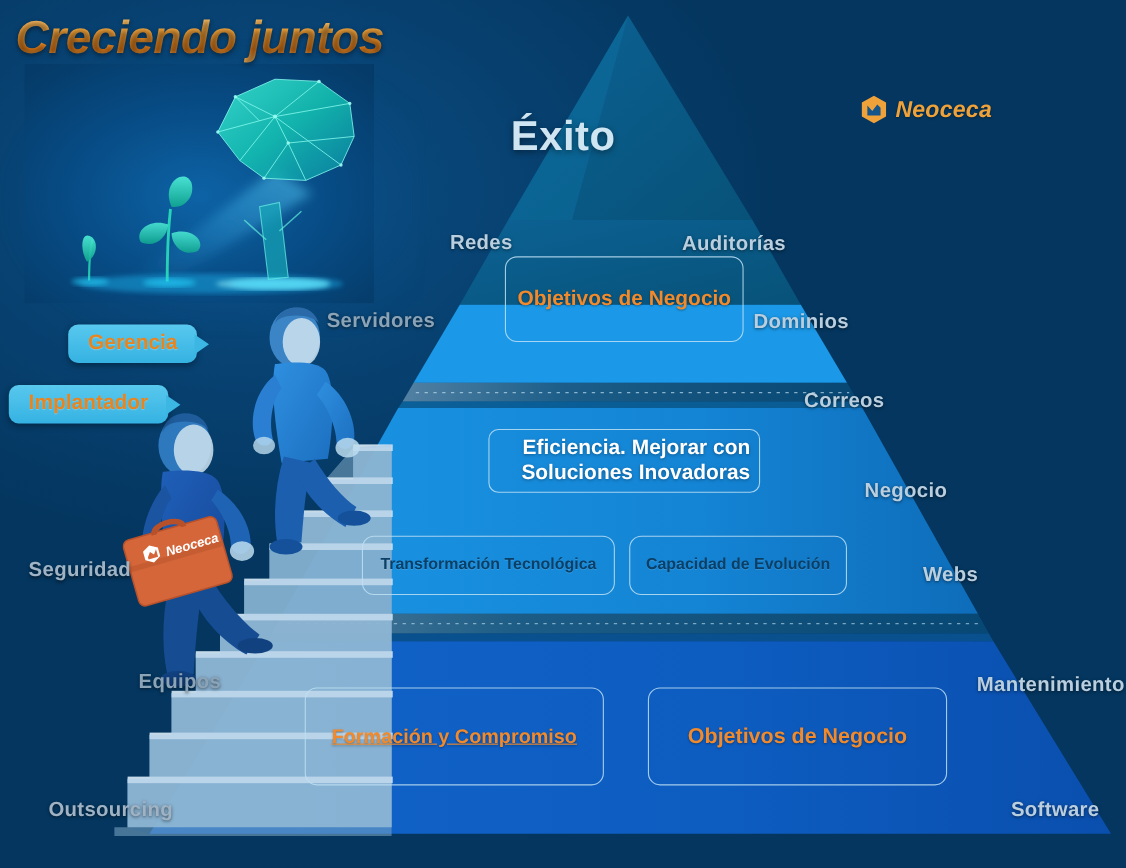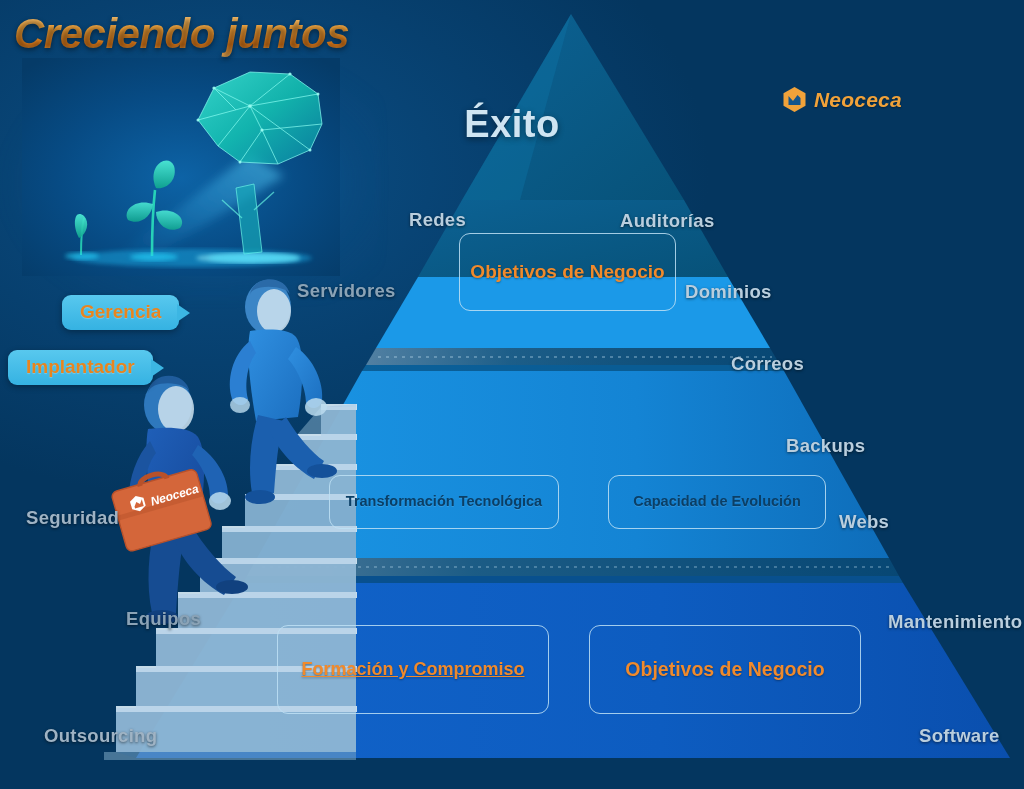--- a/index.html
+++ b/index.html
@@ -101,26 +101,26 @@
   .node{
     position:absolute;
     border:1.4px solid rgba(190,225,245,.85);
     border-radius:11px;
     display:flex;align-items:center;justify-content:center;
     text-align:right;font-weight:bold;line-height:1.18;
     box-sizing:border-box;
   }
   .node.orange{color:#f08a2c;text-shadow:0 1px 2px rgba(0,0,0,.35);}
   .node.white{color:#ffffff;text-shadow:0 1px 3px rgba(0,0,0,.35);}
-  .node.dark{color:#0b3f66;text-shadow:0 1px 0 rgba(255,255,255,.12);}
+  .node.dark{color:#0b3f66;text-shadow:0 1px 0 rgba(255,255,255,.12);margin-top:12px;}
 
   .n-objetivos-top{left:459px;top:233px;width:217px;height:78px;font-size:19px;}
   .n-eficiencia{left:444px;top:390px;width:247px;height:58px;font-size:19px;border-radius:9px;padding:0 8px;}
   .n-transformacion{left:329px;top:475px;width:230px;height:54px;font-size:14.5px;}
-  .n-capacidad{left:608px;top:475px;width:218px;height:54px;font-size:14.5px;}
+  .n-capacidad{left:572px;top:475px;width:198px;height:54px;font-size:14.5px;}
   .n-formacion{left:277px;top:625px;width:272px;height:89px;font-size:18px;text-decoration:underline;}
   .n-objetivos-bottom{left:589px;top:625px;width:272px;height:89px;font-size:19.5px;}
 </style>
 </head>
 <body>
 
 <div id="stage">
 
   <div class="bg"></div>
   <div class="bg-glow"></div>
@@ -366,20 +366,21 @@
     <span class="brand-name">Neoceca</span>
   </div>
 
   <div class="bubble b1">Gerencia</div>
   <div class="bubble b2">Implantador</div>
 
   <div class="apex">Éxito</div>
 
   <div class="node orange n-objetivos-top">Objetivos de Negocio</div>
 
+  <div class="node white n-eficiencia">Eficiencia. Mejorar con Soluciones Inovadoras</div>
 
   <div class="node dark n-transformacion">Transformación Tecnológica</div>
 
   <div class="node dark n-capacidad">Capacidad de Evolución</div>
 
   <div class="node orange n-formacion">Formación y Compromiso</div>
 
   <div class="node orange n-objetivos-bottom">Objetivos de Negocio</div>
 
   <div class="side-label light" style="left:409px;top:168px;">Redes</div>
@@ -391,21 +392,21 @@
   <div class="side-label dim" style="left:126px;top:567px;">Equipos</div>
 
   <div class="side-label" style="left:44px;top:684px;">Outsourcing</div>
 
   <div class="side-label light" style="left:620px;top:169px;">Auditorías</div>
 
   <div class="side-label light" style="left:685px;top:240px;">Dominios</div>
 
   <div class="side-label light" style="left:731px;top:312px;">Correos</div>
 
-  <div class="side-label light" style="left:786px;top:394px;">Backups</div>
+  <div class="side-label light" style="left:786px;top:394px;">Negocio</div>
 
   <div class="side-label light" style="left:839px;top:470px;">Webs</div>
 
   <div class="side-label light" style="left:888px;top:570px;">Mantenimiento</div>
 
   <div class="side-label light" style="left:919px;top:684px;">Software</div>
 
 </div>
 
 </body></html>

